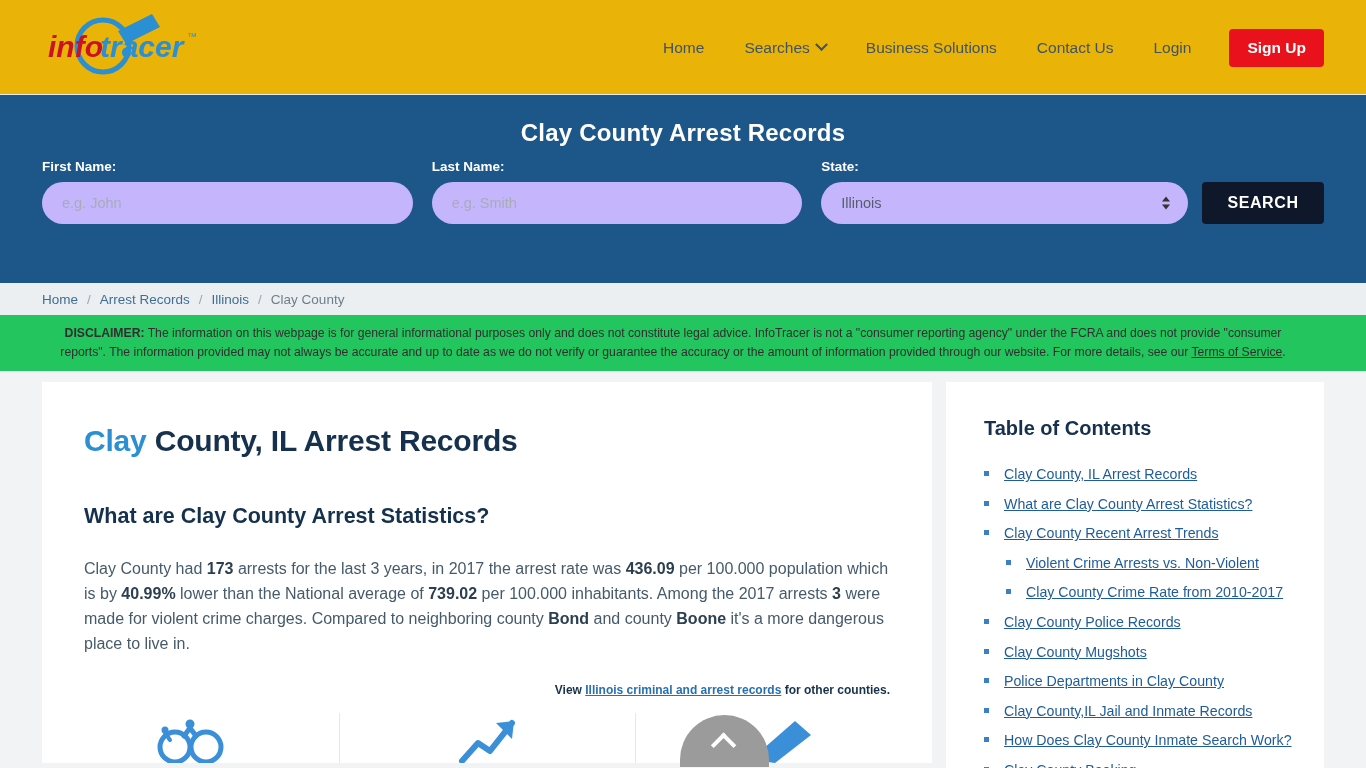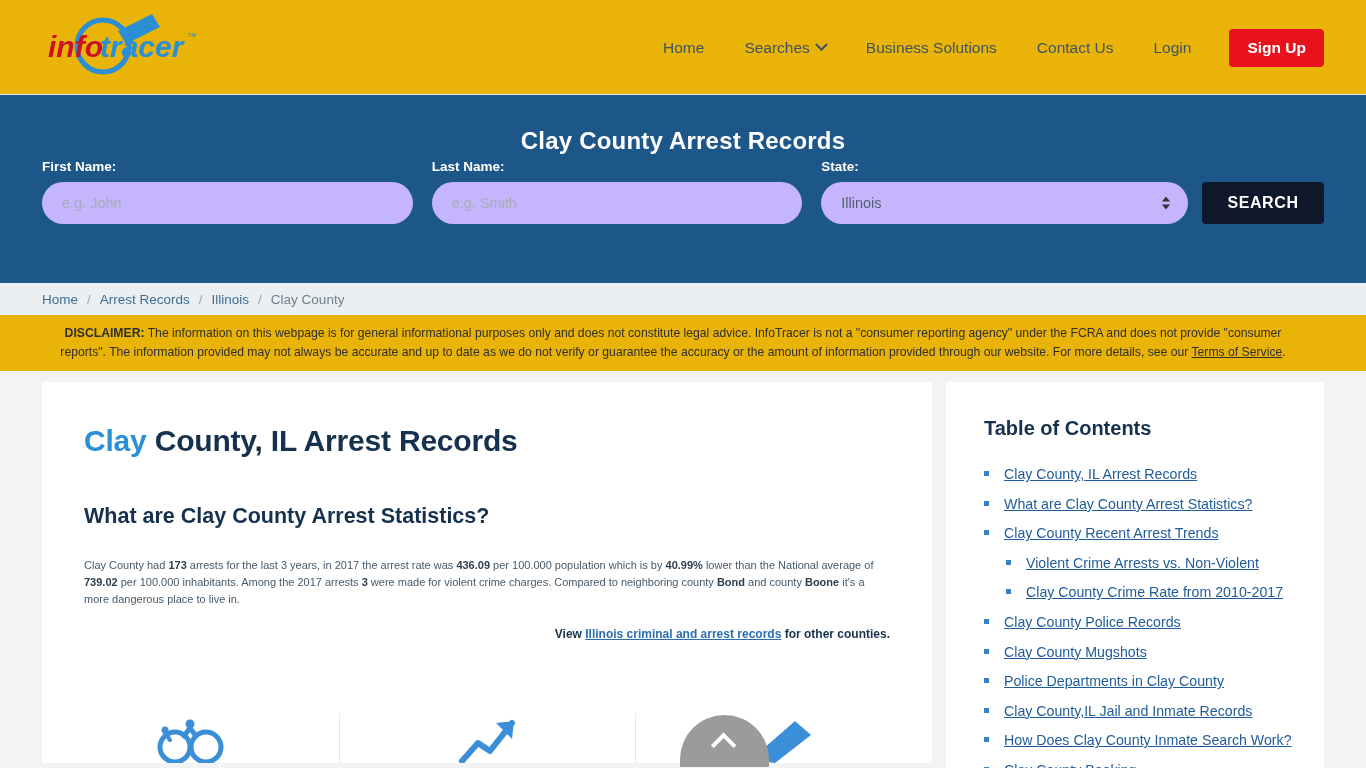--- a/index.html
+++ b/index.html
@@ -62,21 +62,21 @@
     border-radius: 4px;
     cursor: pointer;
     white-space: nowrap;
   }
 
   
   .hero {
     background: #1d5689;
     height: 188px;
     position: relative;
-    padding-top: 32px;
+    padding-top: 24px;
   }
   .hero-title {
     text-align: center;
     color: #ffffff;
     font-size: 24px;
     font-weight: bold;
     letter-spacing: .2px;
   }
   .search-row {
     position: absolute;
@@ -150,21 +150,21 @@
     font-size: 13.5px;
     color: #5f7482;
     gap: 0;
   }
   .crumb { color: #3d6e96; cursor: pointer; }
   .crumb.current { color: #6d7f8b; cursor: default; }
   .crumb-sep { color: #9aa7b0; padding: 0 9px; }
 
   
   .disclaimer {
-    background: #eab308;
+    background: #22c55e;
     padding: 9px 64px 10px 44px;
     font-size: 12.2px;
     line-height: 1.52;
     color: #2f2f2f;
     text-align: center;
   }
   .disclaimer b { font-weight: bold; }
   .tos-link { text-decoration: underline; color: #2f2f2f; cursor: pointer; }
 
   
@@ -190,25 +190,25 @@
     margin-bottom: 46px;
   }
   .h1 .accent { color: #2b8fd4; }
   .h2 {
     font-size: 21.5px;
     font-weight: bold;
     color: #15314d;
     margin-bottom: 28px;
   }
   .body-p {
-    font-size: 11px;
+    font-size: 16px;
     line-height: 1.56;
     color: #465a6b;
     max-width: 812px;
-    margin-bottom: 18px;
+    margin-bottom: 26px;
   }
   .body-p b { color: #2c3f50; font-weight: bold; }
   .view-line {
     font-size: 12px;
     font-weight: bold;
     color: #17324b;
     text-align: right;
   }
   .view-line a {
     color: #2a6fb0;

